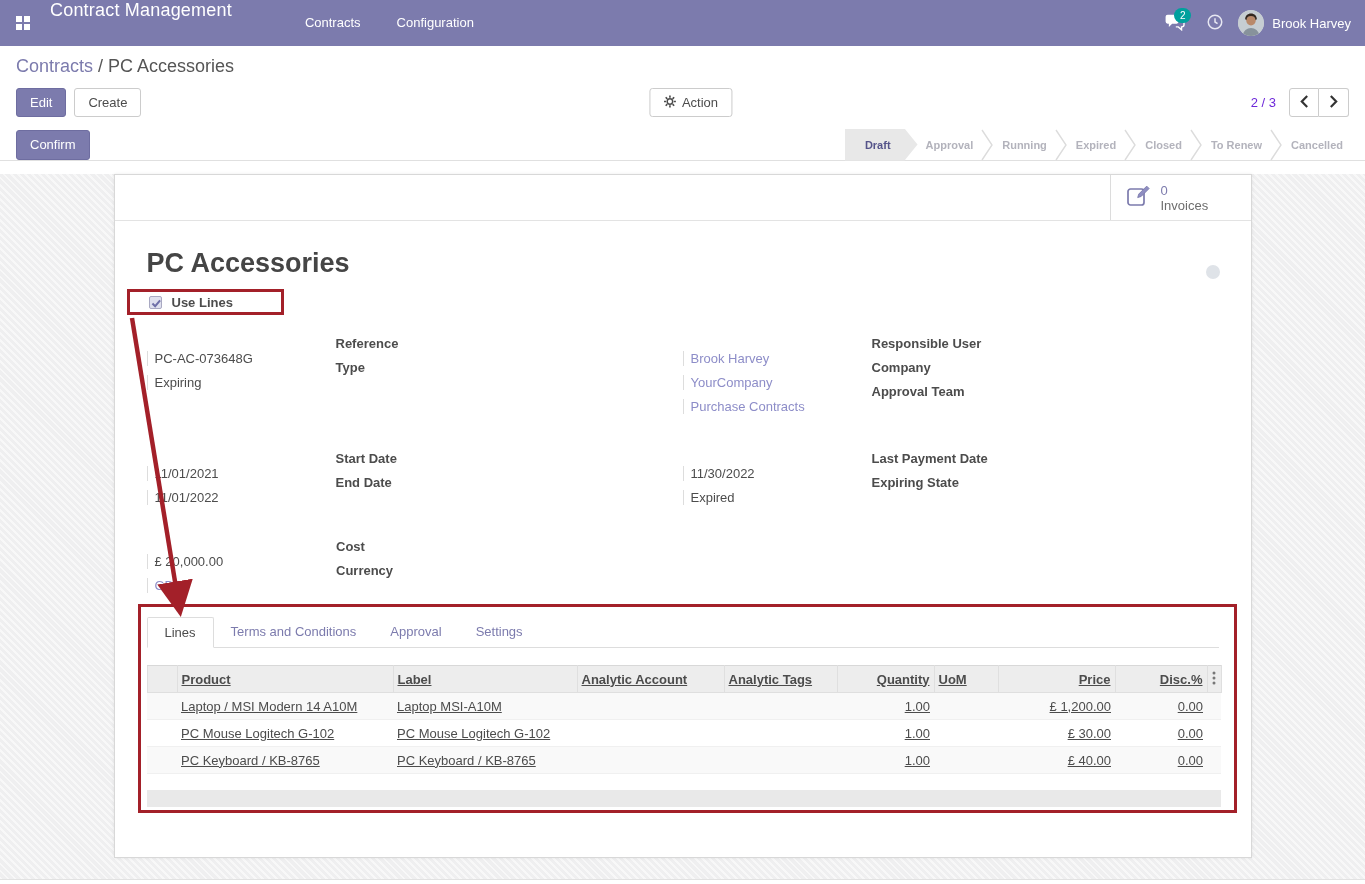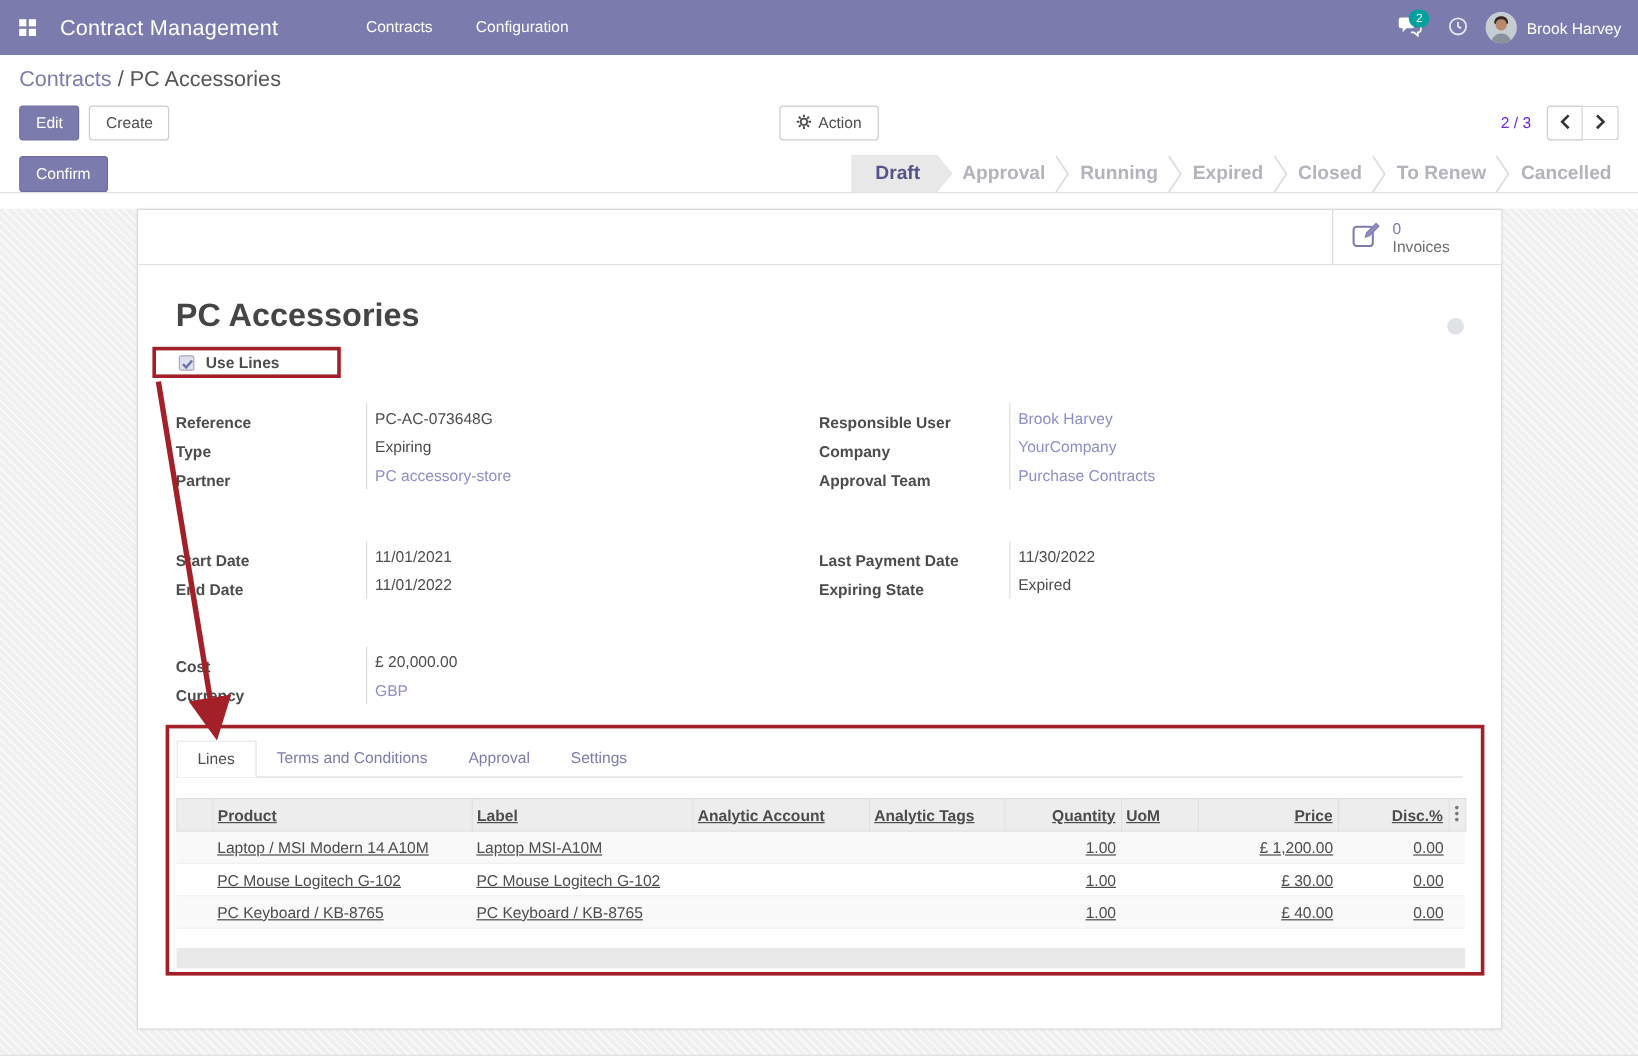--- a/index.html
+++ b/index.html
@@ -1,21 +1,21 @@
 <!DOCTYPE html>
 <html><head>
 <meta charset="utf-8">
 <style>
   * { margin:0; padding:0; box-sizing:border-box; }
   html,body { width:1365px; height:884px; }
   body { font-family:"Liberation Sans", sans-serif; font-size:13px; color:#4c4c4c; background:#fff; }
   #app { position:relative; width:1365px; height:884px; overflow:hidden; background:#fff; }
 
   
-  .navbar { height:46px; background:#7c7bad; display:flex; align-items:center; color:#fff; }
+  .navbar { height:46px; background:#7c7bad; display:flex; align-items:flex-start; color:#fff; }
   .apps-btn { width:46px; height:46px; display:flex; align-items:center; justify-content:center; cursor:pointer; }
   .apps-grid { display:grid; grid-template-columns:6px 6px; grid-template-rows:6px 6px; gap:2px; }
   .apps-grid i { background:#fff; }
   .brand { font-size:18px; margin-left:4px; letter-spacing:.2px; white-space:nowrap; }
   .nav-menus { display:flex; margin-left:60px; gap:10px; }
   .nav-menu { padding:0 13px; line-height:46px; font-size:13px; cursor:pointer; }
   .systray { margin-left:auto; display:flex; align-items:center; gap:6px; padding-right:14px; }
   .tray-icon { position:relative; width:34px; height:46px; display:flex; align-items:center; justify-content:center; cursor:pointer; }
   .badge { position:absolute; top:8px; right:1px; min-width:17px; height:15px; border-radius:8px; background:#00a09d; color:#fff; font-size:10px; line-height:15px; text-align:center; padding:0 4px; }
   .avatar { width:26px; height:26px; border-radius:50%; overflow:hidden; background:#cfd4d8; flex:none; }
@@ -35,21 +35,21 @@
   .pager-value { color:#6d28d9; margin-right:13px; }
   .pager-btns { display:flex; }
   .pager-btn { width:30px; height:29px; background:#fff; border:1px solid #ccc; display:flex; align-items:center; justify-content:center; cursor:pointer; }
   .pager-btn.prev { border-radius:3px 0 0 3px; }
   .pager-btn.next { border-radius:0 3px 3px 0; border-left:none; }
 
   
   .statusbar { height:32px; background:#fff; border-bottom:1px solid #e0e0e0; display:flex; align-items:center; padding-left:16px; }
   .statusbar .btn-primary { height:30px; }
   .stages { margin-left:auto; display:flex; align-items:stretch; height:32px; }
-  .stage { display:flex; align-items:center; padding:0 8px; font-size:16px; font-weight:bold; color:#b3b3bc; cursor:pointer; white-space:nowrap;justify-content:flex-end; }
+  .stage { display:flex; align-items:center; padding:0 8px; font-size:11px; font-weight:bold; color:#b3b3bc; cursor:pointer; white-space:nowrap;justify-content:flex-end; }
   .stage.active { background:#e8e8e8; color:#55548a; clip-path:polygon(0 0, calc(100% - 13px) 0, 100% 50%, calc(100% - 13px) 100%, 0 0%, 0 100%, calc(100% - 13px) 100%, 0 100%); padding:0 27px 0 20px; }
   .stage.active { clip-path:polygon(0 0, calc(100% - 13px) 0, 100% 50%, calc(100% - 13px) 100%, 0 100%); }
   .stage.last { padding-right:22px; }
   .stage-sep { flex:none; }
 
   
   .content { height:706px; background-color:#efeff0; background-image:repeating-linear-gradient(45deg, rgba(255,255,255,.55) 0 2px, transparent 2px 5px); border-bottom:1px solid #e2e2e2; }
   .sheet { width:1138px; height:684px; margin:13px auto 0 auto; background:#fff; border:1px solid #d8d8d8; box-shadow:0 0 3px rgba(0,0,0,.08); position:relative; }
 
   .button-box { height:46px; border-bottom:1px solid #e3e3e3; position:relative; }
@@ -64,21 +64,21 @@
   .title-dot { position:absolute; top:90px; right:31px; width:14px; height:14px; border-radius:50%; background:#dfe3e8; }
 
   .use-lines { margin-top:12px; margin-left:2px; display:flex; align-items:center; height:22px; }
   .checkbox { width:13px; height:13px; border:1px solid #a9a9c2; background:#dfe0ee; border-radius:2px; position:relative; cursor:pointer; }
   .checkbox svg { position:absolute; left:1px; top:2px; }
   .use-lines .ul-label { font-weight:bold; margin-left:10px; color:#4c4c4c; }
 
   .group-row { display:flex; }
   .fgroup { width:537px; }
   .fgroup.right { margin-left:0; }
-  .frow { display:flex; height:24px; align-items:flex-end; }
+  .frow { display:flex; height:24px; align-items:center;flex-direction:column; }
   .flabel { width:158px; font-weight:bold; color:#4c4c4c; flex:none; }
   .fvalue { border-left:1px solid #ddd; padding-left:7px; align-self:stretch; display:flex; align-items:center; flex:1; }
   .fvalue.link { color:#8d8dc8; cursor:pointer; }
   .g1 { margin-top:23px; }
   .g2 { margin-top:43px; }
   .g3 { margin-top:40px; }
 
   
   .tabs { margin-top:30px; display:flex; border-bottom:1px solid #ddd; height:31px; }
   .tab { padding:0 17px; line-height:30px; font-size:13px; color:#7c7bad; cursor:pointer; }
@@ -262,24 +262,20 @@
 
         <div class="group-row g1">
           <div class="fgroup">
             <div class="frow">
                 <span class="flabel">Reference</span>
                 <span class="fvalue">PC-AC-073648G</span>
               </div>
             <div class="frow">
                 <span class="flabel">Type</span>
                 <span class="fvalue">Expiring</span>
-              </div>
-            <div class="frow">
-                <span class="flabel">Partner</span>
-                <span class="fvalue link">PC accessory-store</span>
               </div>
           </div>
           <div class="fgroup right">
             <div class="frow">
                 <span class="flabel">Responsible User</span>
                 <span class="fvalue link">Brook Harvey</span>
               </div>
             <div class="frow">
                 <span class="flabel">Company</span>
                 <span class="fvalue link">YourCompany</span>

